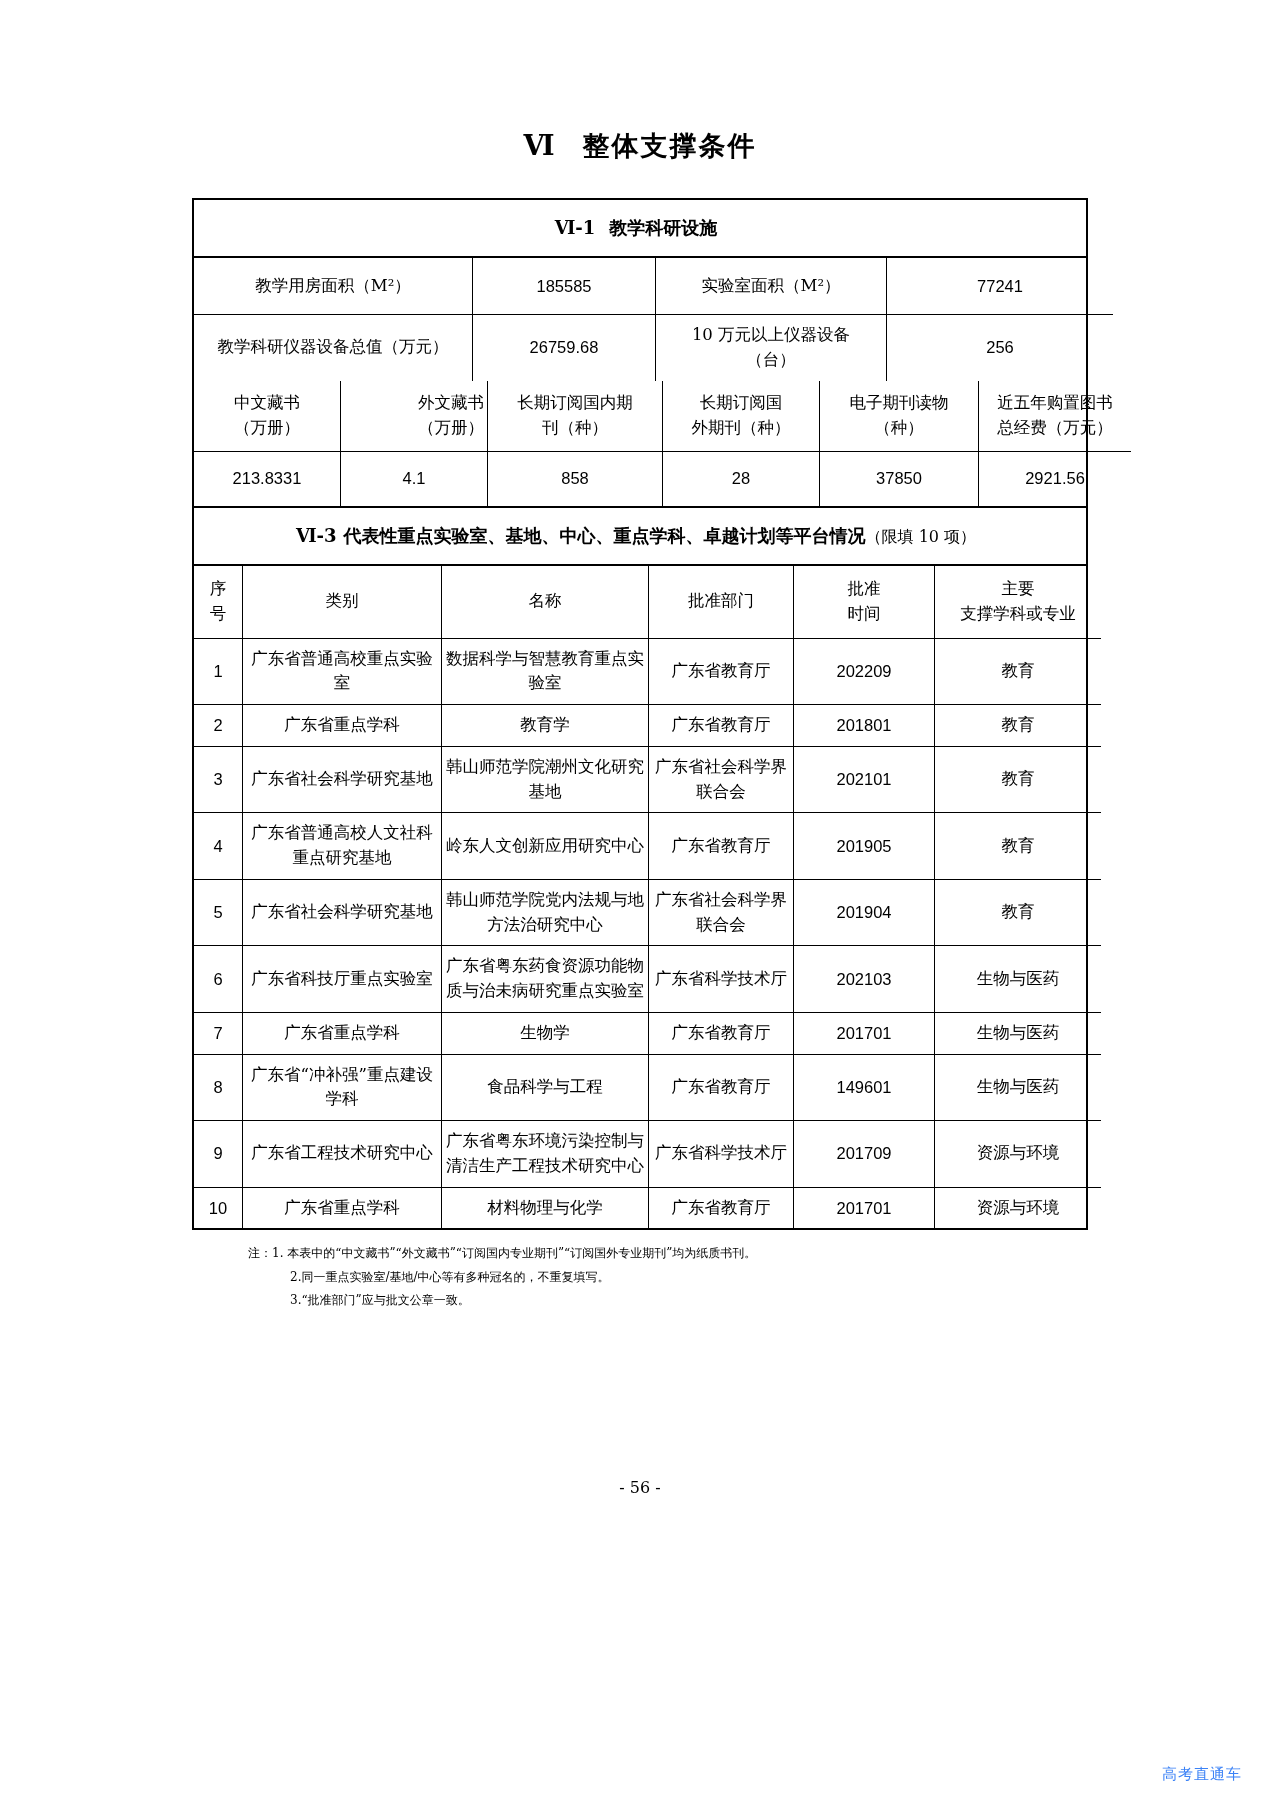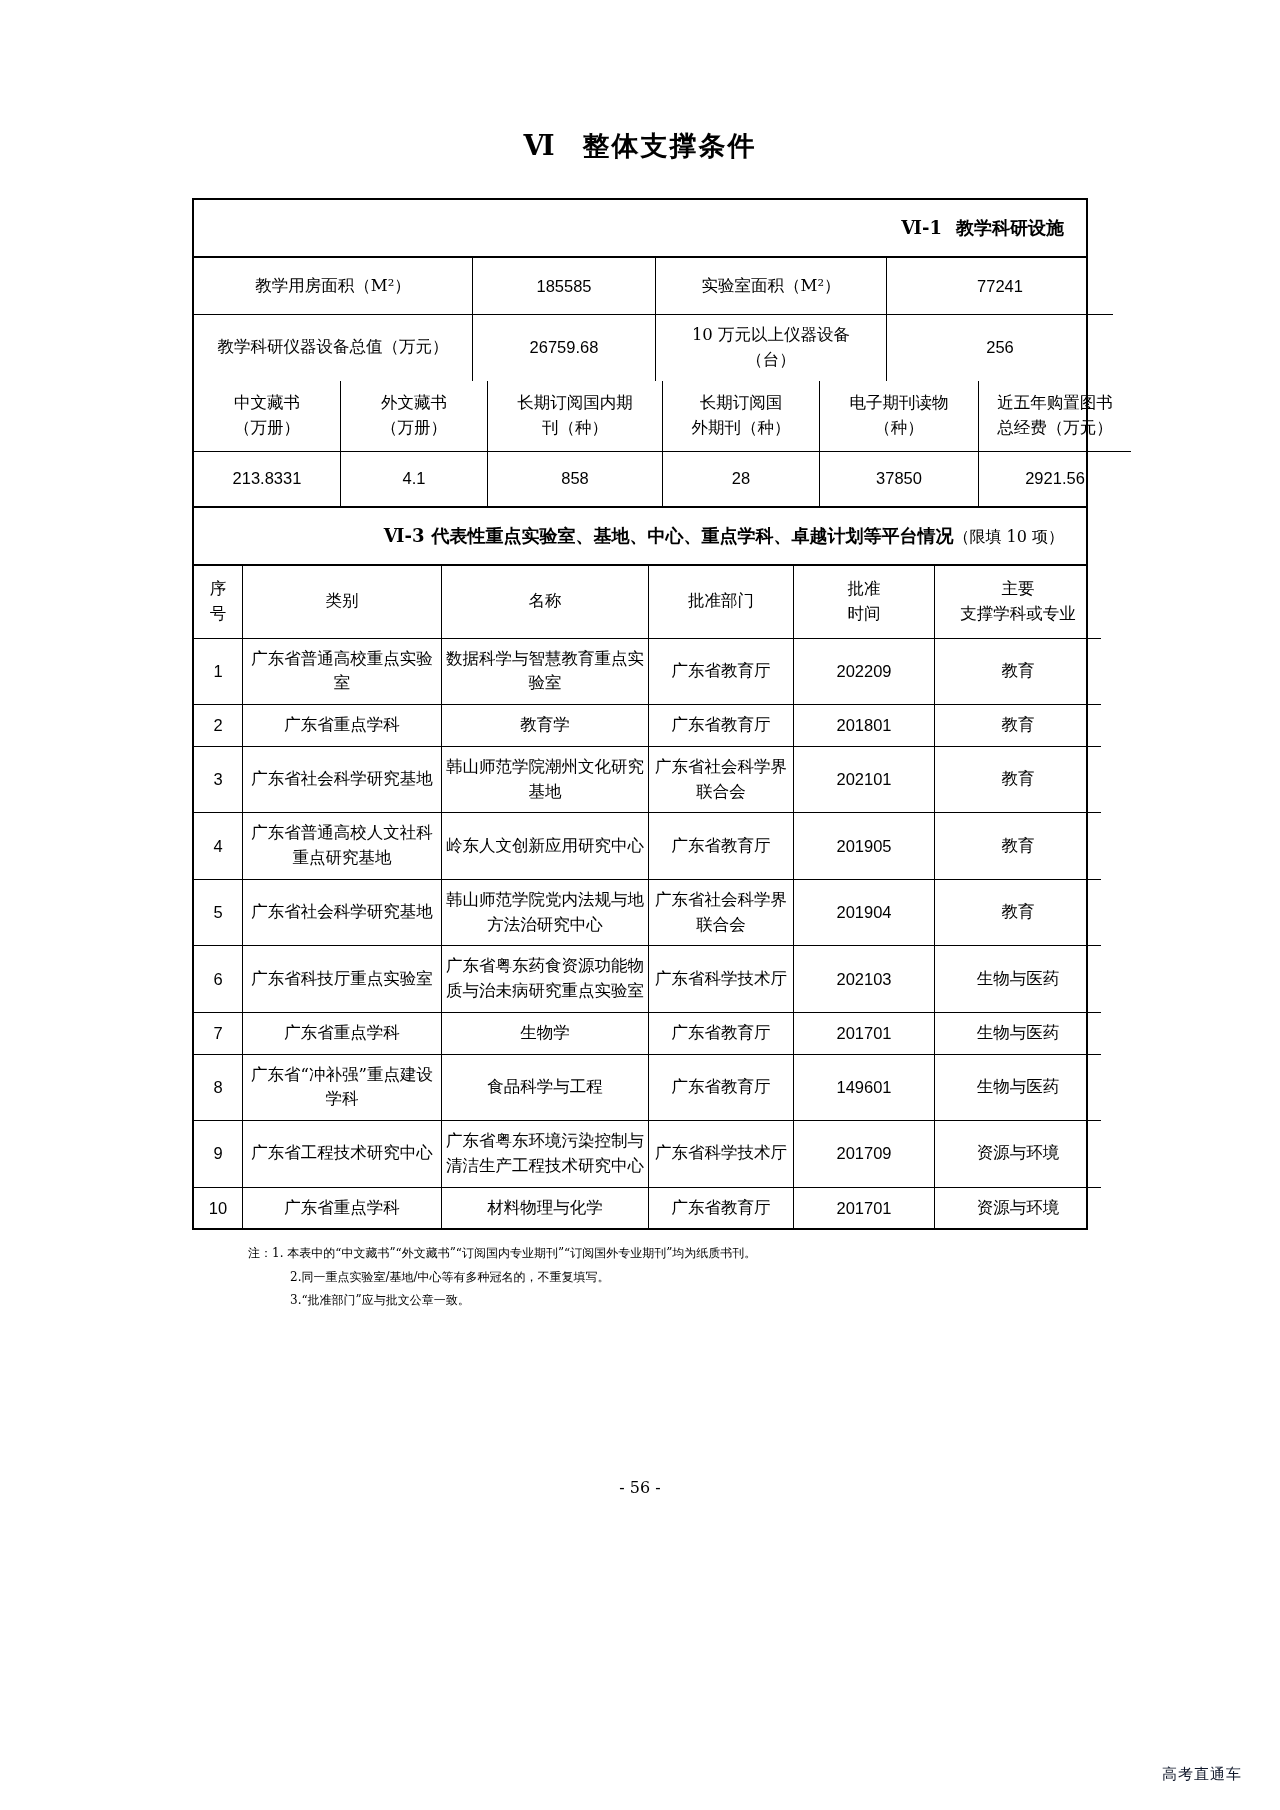--- a/index.html
+++ b/index.html
@@ -42,21 +42,21 @@
     margin-top: 34px;
     border: 2px solid #000;
     box-sizing: border-box;
   }
   .section-head {
     border-bottom: 2px solid #000;
     padding: 16px 22px 16px 14px;
     font-size: 18px;
     font-weight: bold;
     font-family: "DejaVu Sans", "Liberation Sans", sans-serif;
-    text-align: right;
+    text-align: center;
   }
   .section-head .sec-num {
     font-family: "DejaVu Serif", "Liberation Serif", serif;
     font-weight: bold;
   }
   .section-head .sec-sub {
     font-weight: normal;
     font-family: "DejaVu Serif", "Liberation Serif", serif;
     font-size: 16px;
   }
@@ -114,21 +114,21 @@
     top: 1478px;
     text-align: center;
     font-size: 16px;
     font-family: "DejaVu Serif", "Liberation Serif", serif;
   }
   .watermark {
     position: absolute;
     right: 38px;
     bottom: 26px;
     font-size: 15px;
-    color: #0f172a;
+    color: #3b82f6;
     font-family: Liberation Sans, sans-serif;
     letter-spacing: 1px;
   }
 </style>
 </head>
 <body>
 
 <div class="page">
 
   <div class="page-title">
@@ -162,21 +162,21 @@
       </table>
 
 
     <table class="grid sec2">
       <tbody>
           <tr>
         <td class="hdr" style="width:140px;">
           <div>中文藏书</div>
           <div>（万册）</div>
         </td>
-        <td class="hdr" style="width:140px;">
+        <td class="hdr" style="width:140px;text-align:right;">
           <div>外文藏书</div>
           <div>（万册）</div>
         </td>
         <td class="hdr" style="width:168px;">
           <div>长期订阅国内期</div>
           <div>刊（种）</div>
         </td>
         <td class="hdr" style="width:150px;">
           <div>长期订阅国</div>
           <div>外期刊（种）</div>

